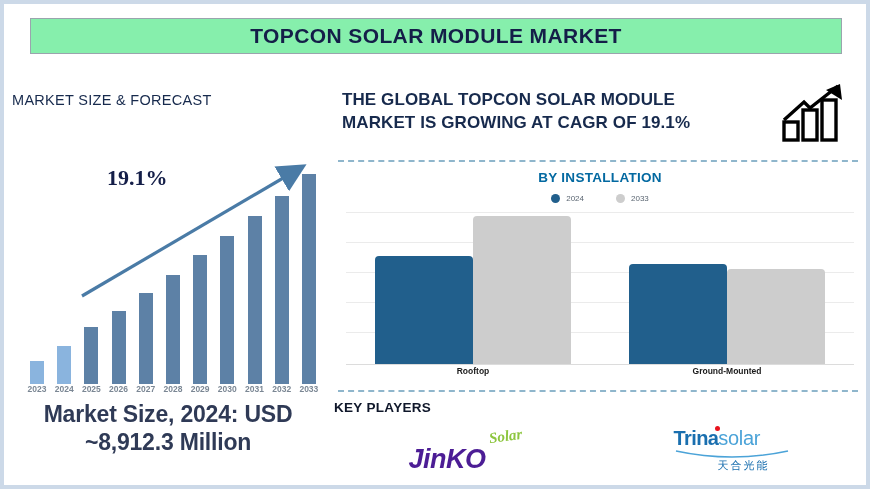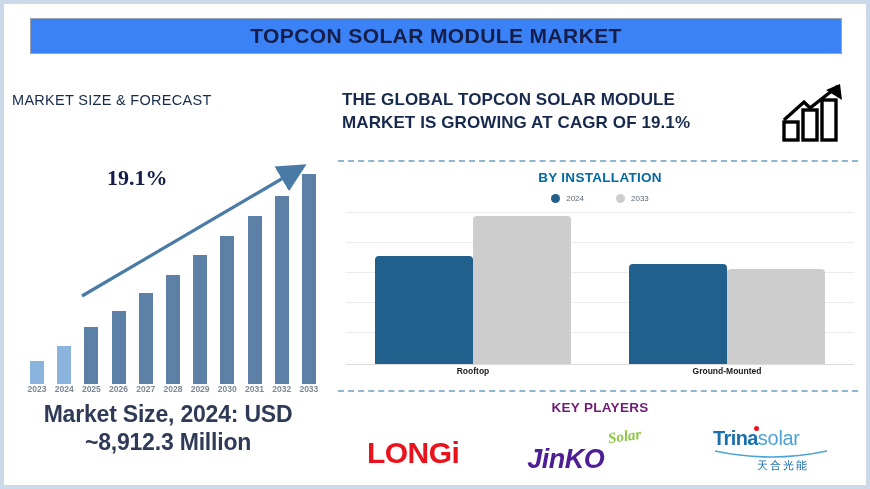--- a/index.html
+++ b/index.html
@@ -14,21 +14,21 @@
     width:870px;height:489px;
     box-sizing:border-box;
     border:4px solid #ccd9e8;
     background:#ffffff;
   }
   
   .title-box{
     position:absolute;left:26px;top:14px;
     width:810px;height:34px;
     border:1px solid #9aa4ad;
-    background:#3b82f6;
+    background:#86efac;
     display:flex;align-items:center;justify-content:center;
   }
   .title-text{
     font-size:21px;font-weight:bold;
     color:#141e48;letter-spacing:.4px;
     font-family:"Liberation Sans",sans-serif;
     white-space:nowrap;
   }
   
   .left-panel{
@@ -144,22 +144,21 @@
     position:absolute;left:12px;top:306px;
     width:508px;display:flex;
   }
   .cat{
     flex:1;text-align:center;
     font-size:8.5px;font-weight:bold;color:#1a1a1a;
   }
   
   .key-title{
     position:absolute;left:0;top:340px;width:532px;
-    text-align:center;
-    font-size:13.5px;font-weight:bold;color:#701a75;
+    font-size:13.5px;font-weight:bold;color:#0f172a;
     letter-spacing:.3px;
   }
   .logos{
     position:absolute;left:0;top:364px;width:532px;height:58px;
     display:flex;align-items:center;justify-content:space-around;
   }
   .logo{display:flex;align-items:center;justify-content:center;height:56px;}
   
   .longi{
     position:relative;
@@ -316,23 +315,20 @@
       <span class="cat">Rooftop</span>
       <span class="cat">Ground-Mounted</span>
     </div>
 
     <div class="divider d2"></div>
 
     <div class="key-title">KEY PLAYERS</div>
 
     <div class="logos">
 
-      <div class="logo">
-        <span class="longi">LONGi</span>
-      </div>
 
       <div class="logo">
         <span class="jinko">
           <span class="solar">Solar</span>
           <span class="word">JinKO</span>
         </span>
       </div>
 
       <div class="logo">
         <span class="trina">

